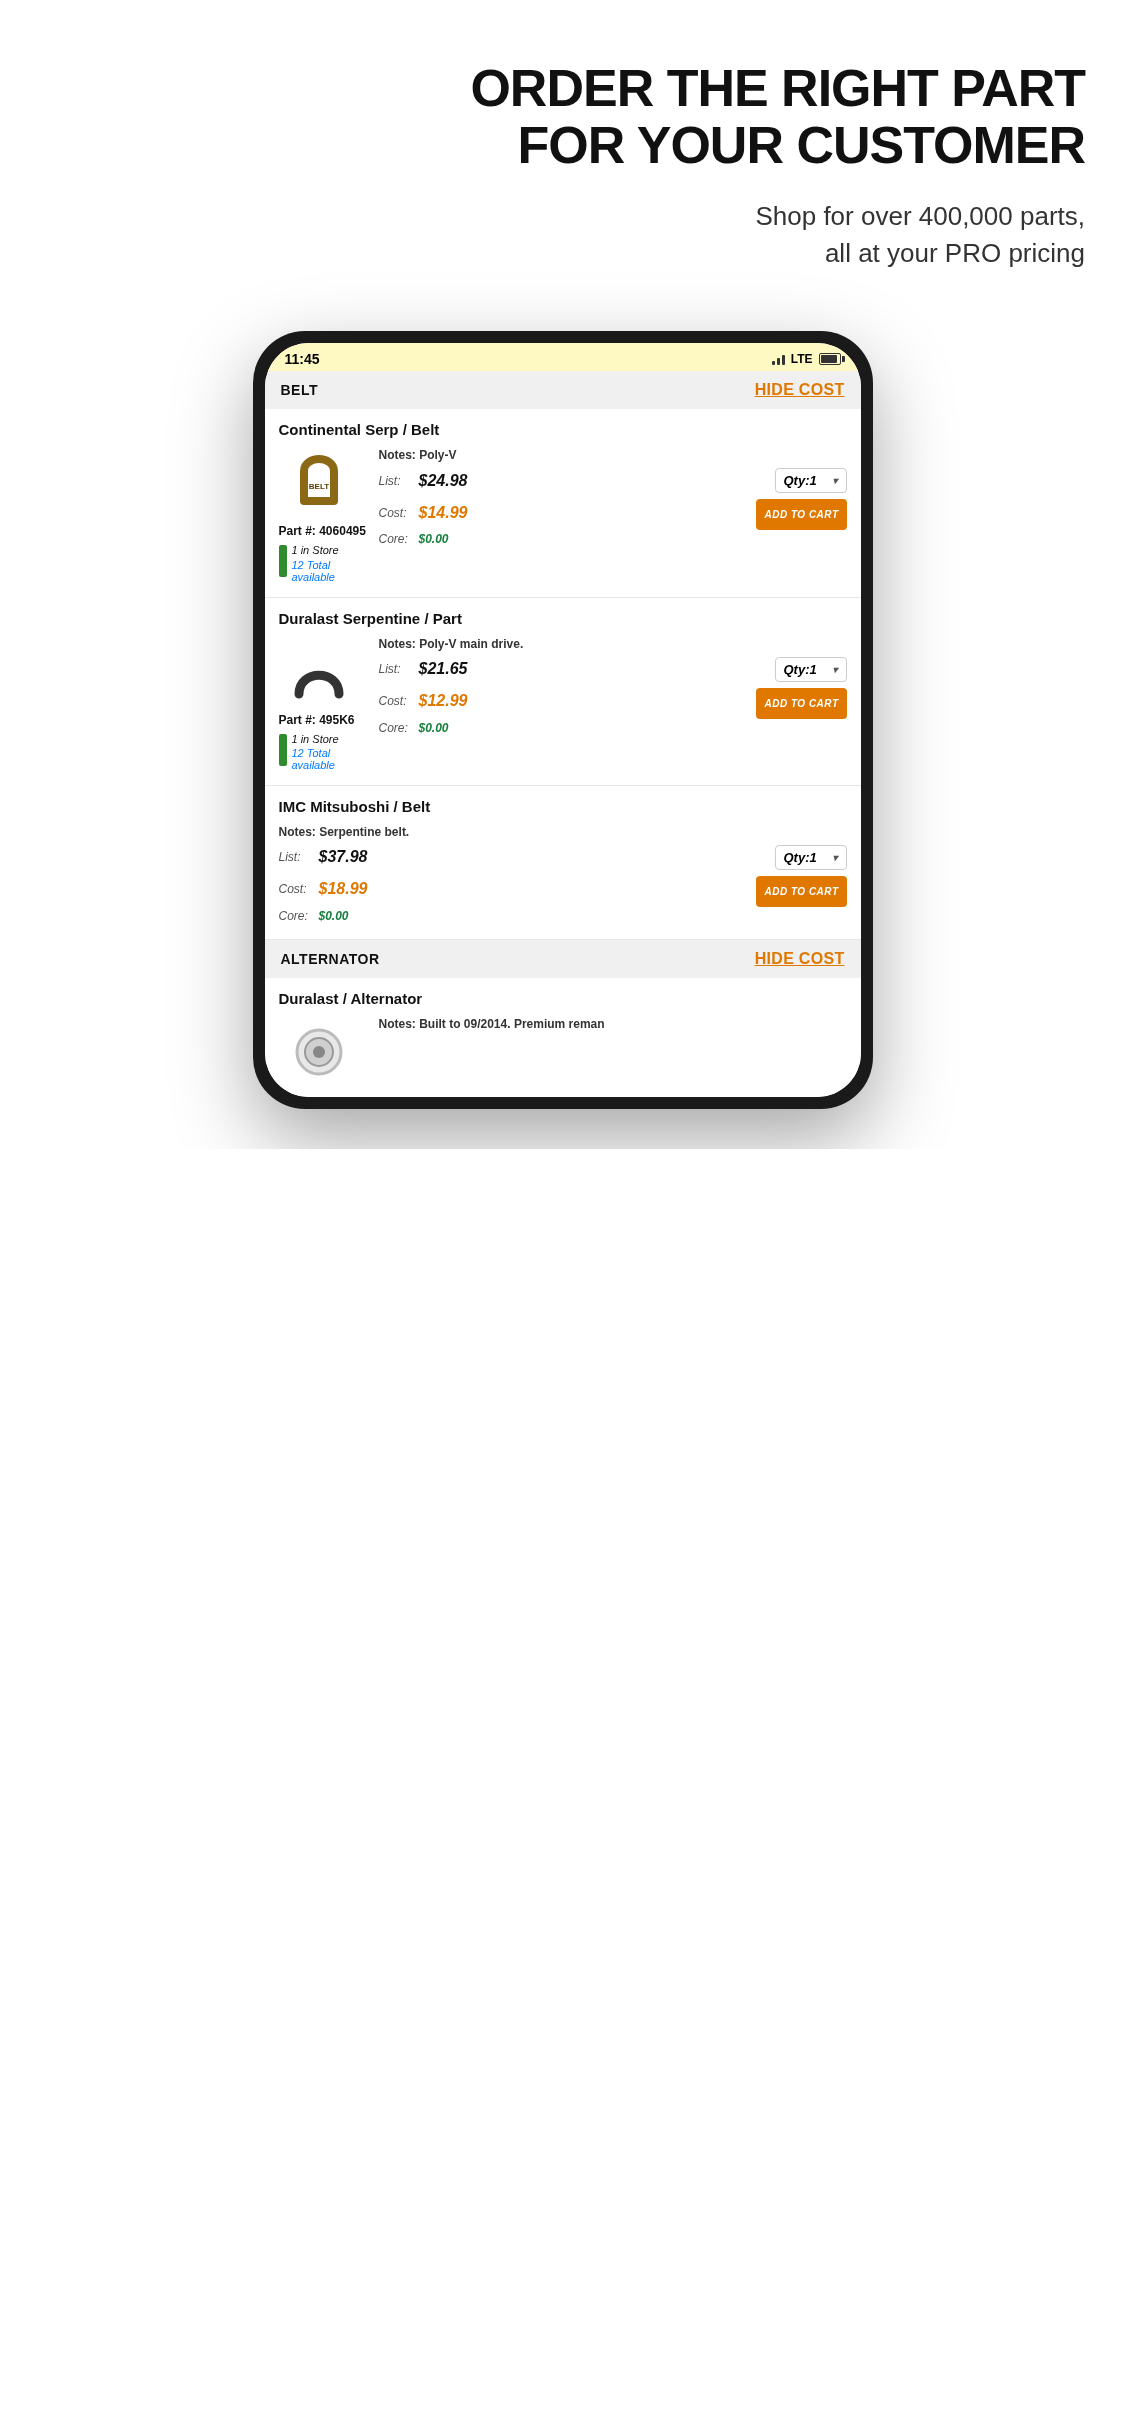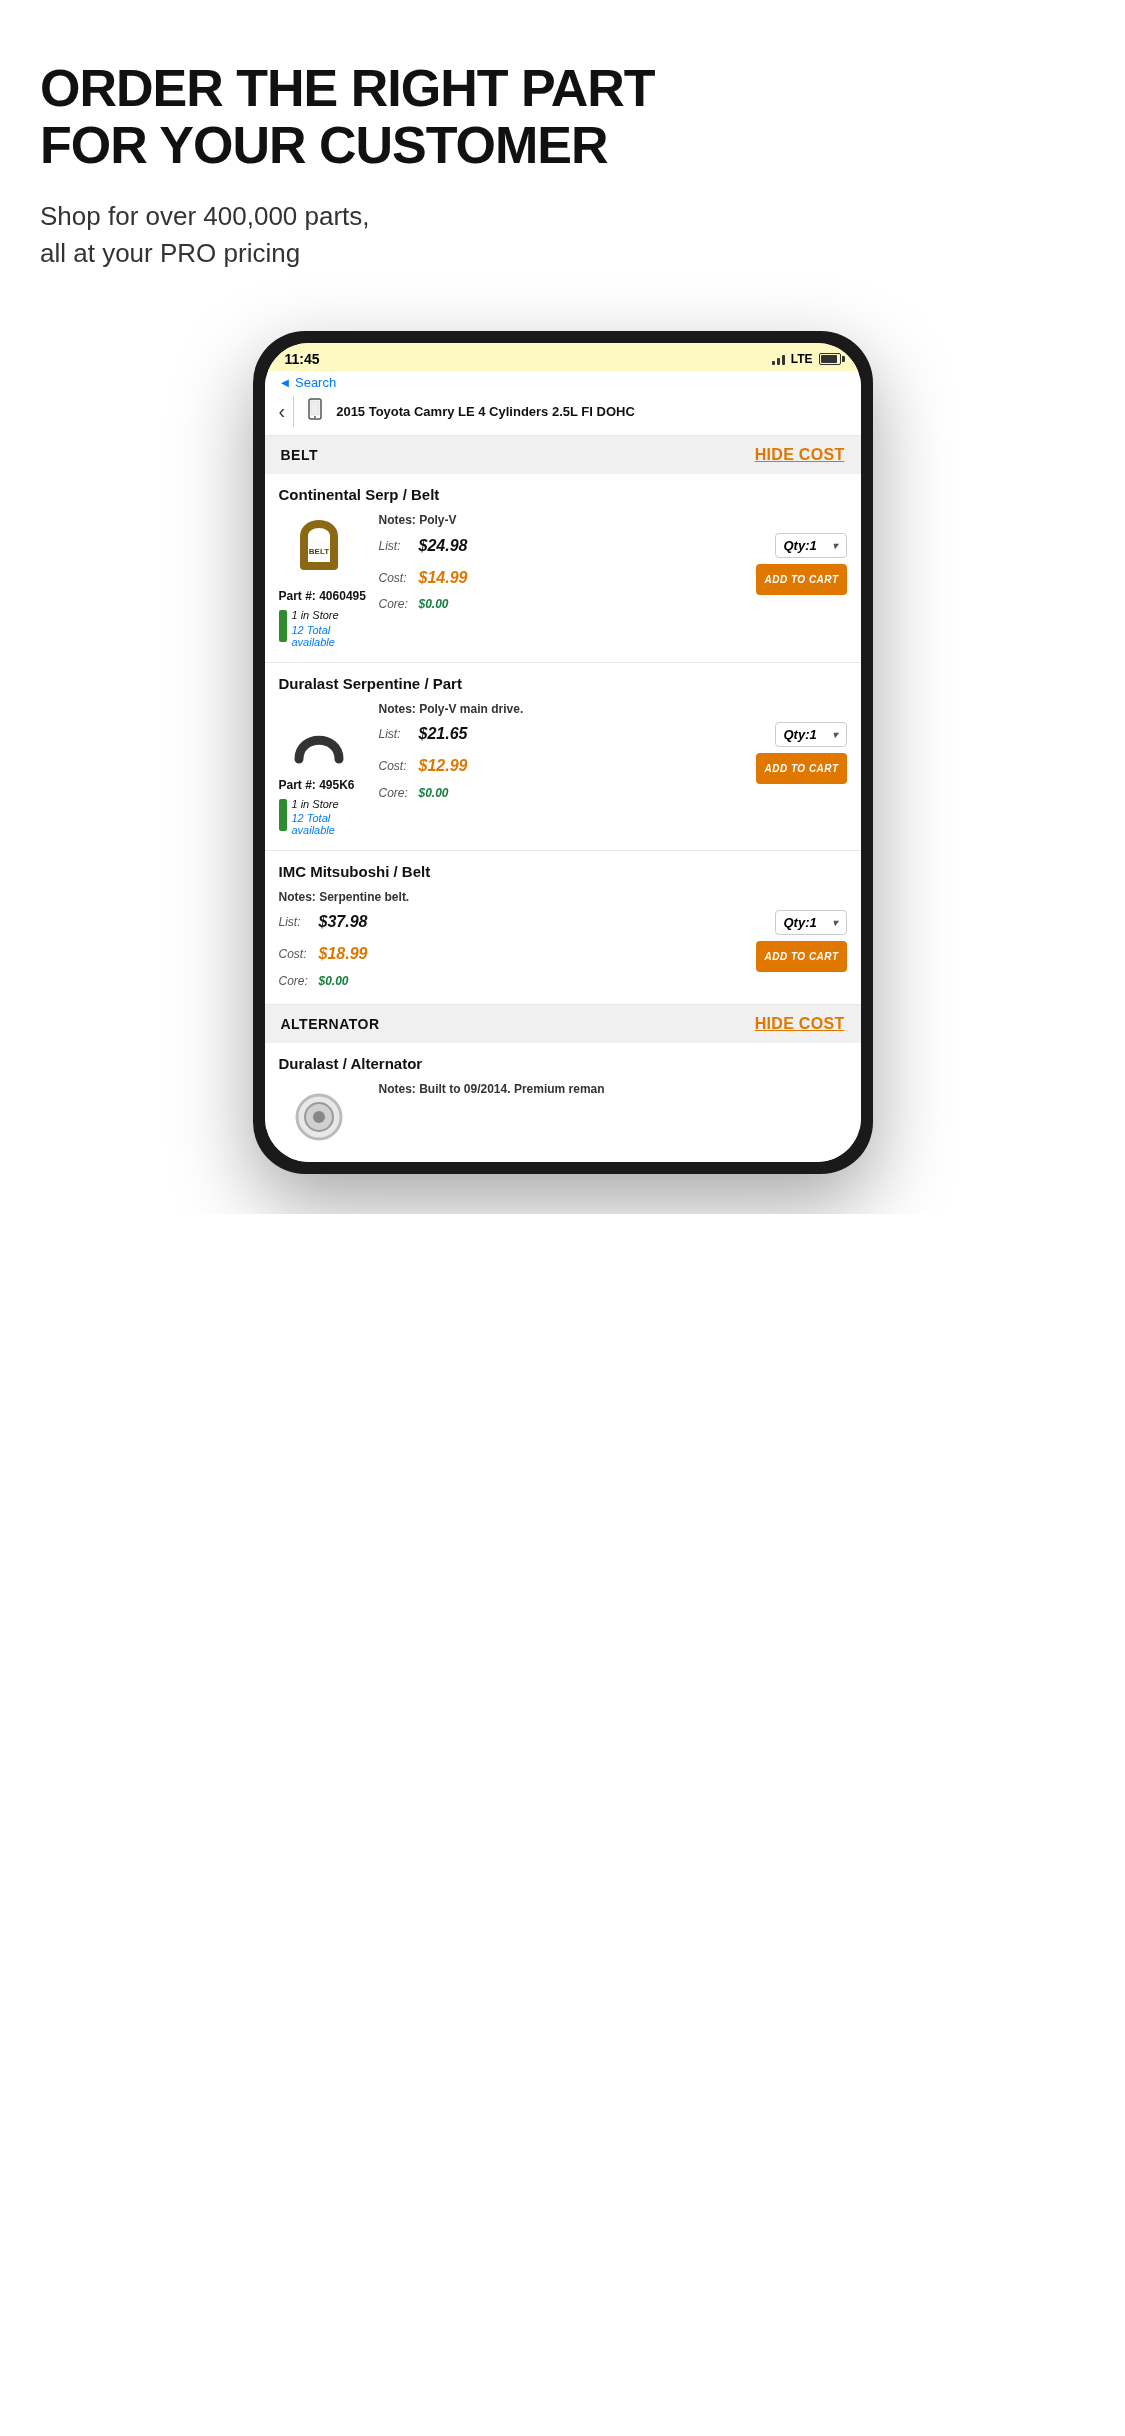--- a/index.html
+++ b/index.html
@@ -7,21 +7,21 @@
     body {
       font-family: -apple-system, BlinkMacSystemFont, 'Helvetica Neue', Arial, sans-serif;
       background: #ffffff;
       max-width: 1125px;
       margin: 0 auto;
       overflow-x: hidden;
     }
 
     
     .hero {
-      text-align: left;
+      text-align: right;
       padding: 60px 40px 40px;
     }
     .hero-title {
       font-size: 52px;
       font-weight: 900;
       text-transform: uppercase;
       line-height: 1.1;
       color: #111;
       letter-spacing: -1px;
       margin-bottom: 24px;
@@ -331,34 +331,20 @@
             <div class="signal-bar" style="height:7px;"></div>
             <div class="signal-bar" style="height:10px;"></div>
           </div>
           <span style="font-size:12px;font-weight:700;margin-left:2px;">LTE</span>
           <div class="battery-icon">
             <div class="battery-fill"></div>
           </div>
         </div>
       </div>
 
-      <div class="nav-bar">
-        <div class="nav-search-back">◄ Search</div>
-        <div class="nav-vehicle-row">
-          <div class="nav-back-btn">‹</div>
-          <div class="nav-phone-icon">
-            <svg width="22" height="22" viewBox="0 0 22 22" fill="none" xmlns="http://www.w3.org/2000/svg">
-              <rect x="5" y="1" width="12" height="20" rx="2" stroke="#555" stroke-width="1.5" fill="none"></rect>
-              <rect x="7" y="3" width="8" height="14" rx="0.5" fill="#eee" stroke="#ccc" stroke-width="0.5"></rect>
-              <circle cx="11" cy="19" r="1" fill="#555"></circle>
-            </svg>
-          </div>
-          <div class="nav-vehicle-text">2015 Toyota Camry LE 4 Cylinders 2.5L FI DOHC</div>
-        </div>
-      </div>
 
       <div class="section-header">
         <span class="section-title">BELT</span>
         <span class="hide-cost-btn">HIDE COST</span>
       </div>
 
       <div class="part-card">
         <div class="part-name">Continental Serp / Belt</div>
         <div class="part-body">
           <div class="part-image-col">

